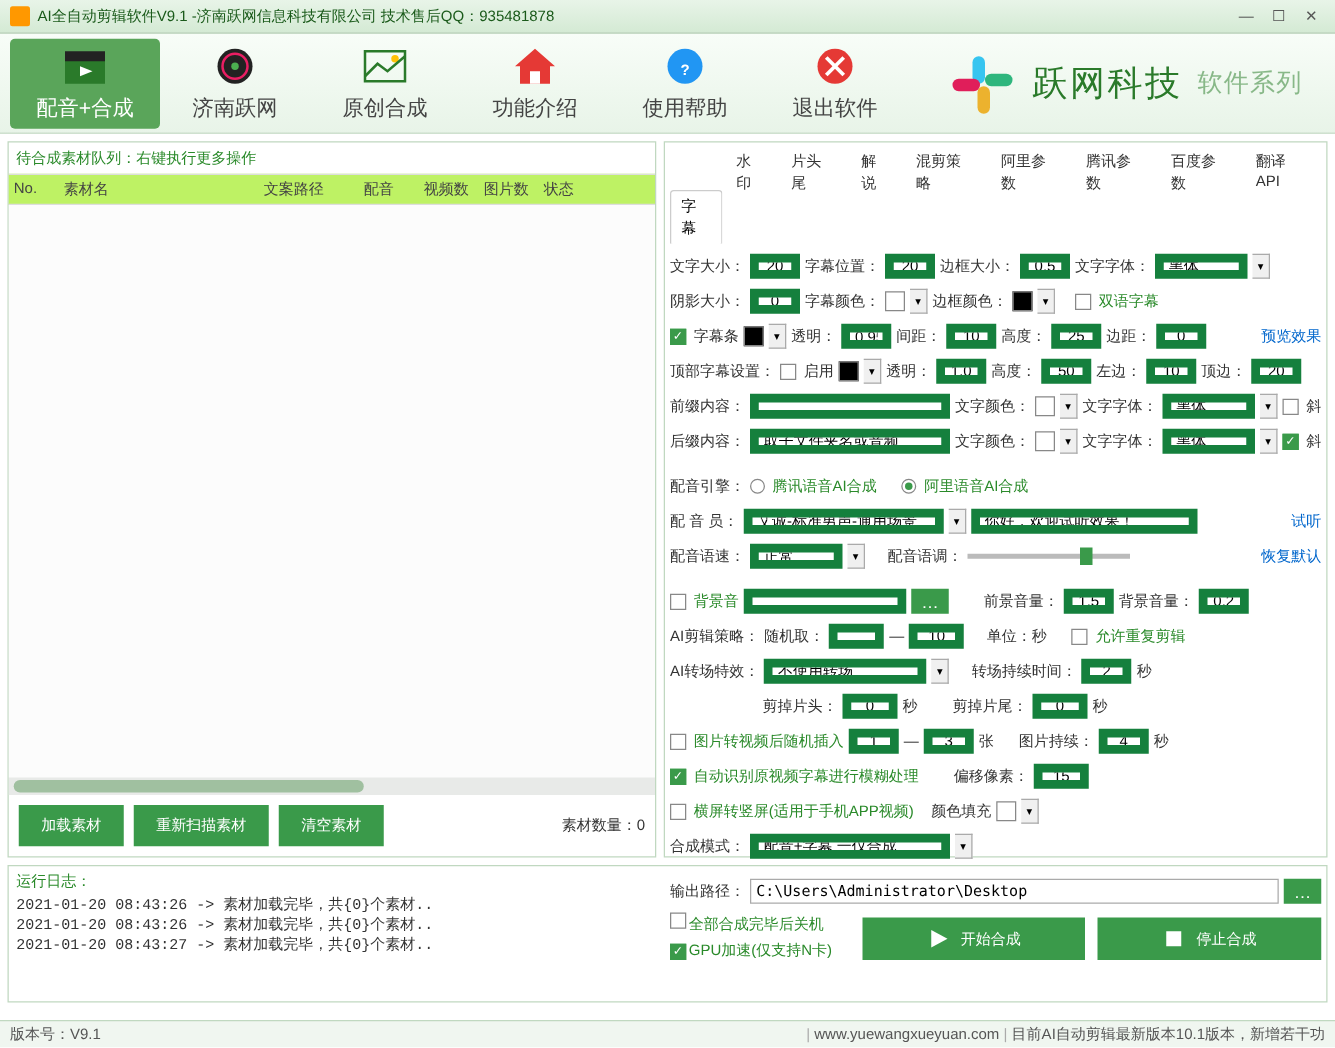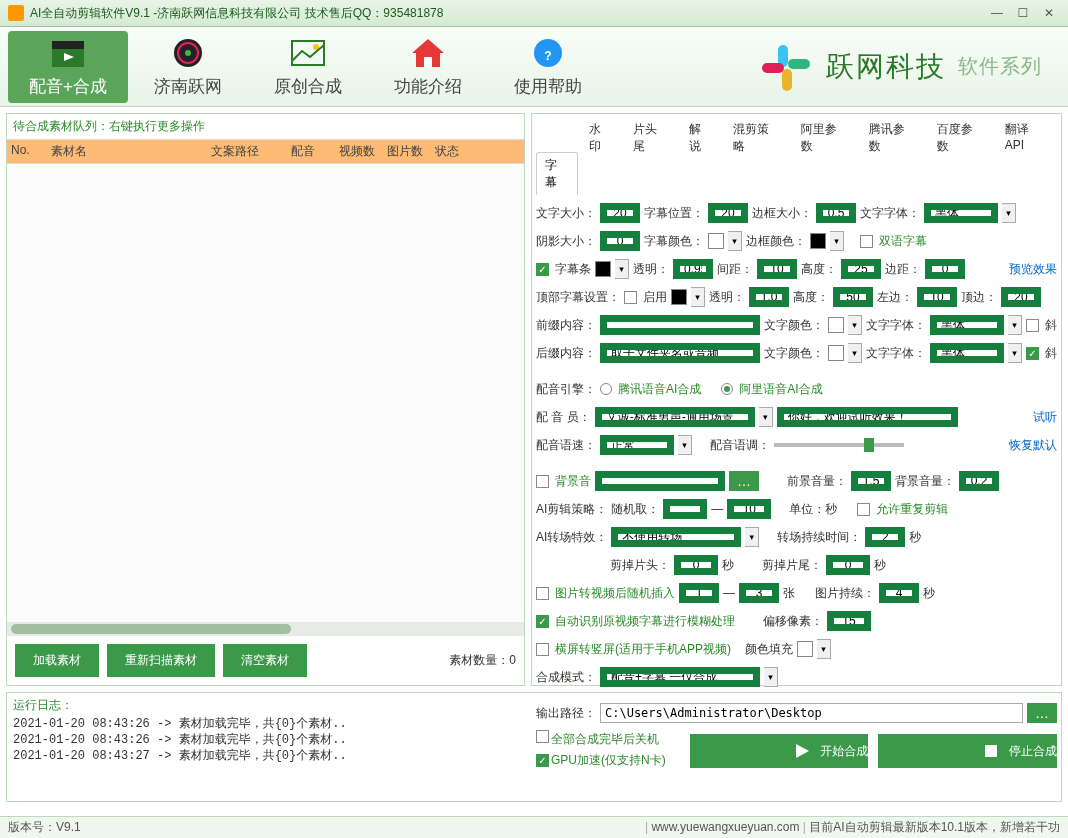--- a/index.html
+++ b/index.html
@@ -19,21 +19,21 @@
 .tool-btn.active .tlabel { color: #fff; }
 .brand-area { flex: 1; display: flex; align-items: center; justify-content: flex-end; gap: 12px; padding-right: 18px; }
 .brand-logo { width: 56px; height: 56px; position: relative; }
 .brand-logo span { position: absolute; width: 16px; height: 16px; border-radius: 3px; }
 .brand-text1 { font-size: 28px; color: #2a7a2a; letter-spacing: 2px; }
 .brand-text2 { font-size: 20px; color: #88b888; letter-spacing: 1px; }
 
 .main { display: flex; padding: 6px; gap: 6px; height: 585px; }
 .left-panel { width: 548px; display: flex; flex-direction: column; border: 1px solid #c0d8c0; }
 .left-header { color: #2a8a2a; padding: 4px 6px; }
-.table-head { display: flex; background: #fdba74; border-top: 1px solid #ddd; border-bottom: 1px solid #ddd; padding: 3px 4px; color: #444; }
+.table-head { display: flex; background: #bef264; border-top: 1px solid #ddd; border-bottom: 1px solid #ddd; padding: 3px 4px; color: #444; }
 .th1 { width: 40px; } .th2 { width: 160px; } .th3 { width: 80px; } .th4 { width: 48px; } .th5 { width: 48px; } .th6 { width: 48px; } .th7 { width: 48px; }
 .table-body { flex: 1; background: #fcfcfc; }
 .hscroll { height: 14px; background: #e8eae8; display: flex; align-items: center; }
 .hscroll .thumb { width: 280px; height: 10px; background: #a0c0a0; border-radius: 5px; margin-left: 4px; }
 .left-actions { display: flex; gap: 8px; padding: 8px; align-items: center; }
 .btn-green { background: #3a9a4a; color: #fff; border: none; padding: 8px 18px; cursor: pointer; }
 .mat-count { margin-left: auto; color: #333; }
 
 .right-panel { flex: 1; border: 1px solid #c0d8c0; display: flex; flex-direction: column; padding: 2px 4px 4px 4px; }
 .tabs { display: flex; gap: 2px; }
@@ -54,21 +54,21 @@
 .link-green { color: #2a8a2a; cursor: pointer; }
 .link-blue { color: #0066cc; cursor: pointer; }
 .divider { height: 1px; background: #dde8dd; margin: 4px 0; }
 .radio { width: 12px; height: 12px; border: 1px solid #888; border-radius: 50%; display: inline-flex; align-items: center; justify-content: center; margin-right: 2px; }
 .radio.on::after { content: ""; width: 6px; height: 6px; background: #3a9a4a; border-radius: 50%; }
 .slider { width: 130px; height: 4px; background: #bbb; position: relative; }
 .slider .sthumb { position: absolute; width: 10px; height: 14px; background: #3a9a4a; top: -5px; left: 90px; }
 .browse-btn { width: 30px; height: 20px; background: #3a9a4a; color: #fff; border: none; cursor: pointer; font-size: 14px; line-height: 14px; }
 .path-inp { flex: 1; border: 1px solid #aaa; height: 20px; padding: 0 4px; font-family: Consolas, monospace; }
 .big-action { display: flex; gap: 10px; margin-top: 4px; }
-.big-btn { flex: 1; height: 34px; background: #3a9a4a; color: #fff; border: none; display: flex; align-items: center; justify-content: flex-end; gap: 9px; font-size: 14px; }
+.big-btn { flex: 1; height: 34px; background: #3a9a4a; color: #fff; border: none; display: flex; align-items: center; justify-content: center; gap: 9px; font-size: 14px; }
 .big-btn .bicon { width: 18px; height: 18px; }
 
 .log-panel { margin: 0 6px 6px 6px; border: 1px solid #c0d8c0; height: 110px; padding: 4px 6px; display: flex; flex-direction: column; }
 .log-title { color: #2a8a2a; margin-bottom: 2px; }
 .log-body { font-family: Consolas, "Courier New", monospace; font-size: 12px; color: #333; line-height: 1.35; white-space: pre; }
 
 .statusbar { position: absolute; bottom: 0; left: 0; right: 0; height: 22px; background: #f0f6f0; border-top: 1px solid #c0d8c0; display: flex; align-items: center; padding: 0 8px; color: #555; gap: 24px; }
 .statusbar .sep { color: #aaa; }
 .statusbar .right { margin-left: auto; }
 
@@ -129,20 +129,30 @@
     <div class="tlabel">功能介绍</div>
   </div>
   <div class="tool-btn">
     <div class="ticon">
         <svg viewBox="0 0 40 36">
           <circle cx="20" cy="18" r="14" fill="#2196f3"></circle>
           <text x="20" y="25" text-anchor="middle" fill="#fff" font-size="20" font-weight="bold">?</text>
         </svg>
       </div>
     <div class="tlabel">使用帮助</div>
+  </div>
+  <div class="tool-btn">
+    <div class="ticon">
+        <svg viewBox="0 0 40 36">
+          <circle cx="20" cy="18" r="14" fill="#e53935"></circle>
+          <line x1="13" y1="11" x2="27" y2="25" stroke="#fff" stroke-width="3"></line>
+          <line x1="27" y1="11" x2="13" y2="25" stroke="#fff" stroke-width="3"></line>
+        </svg>
+      </div>
+    <div class="tlabel">退出软件</div>
   </div>
   <div class="brand-area">
     <div class="brand-logo">
       <span style="background:#36c5f0;top:6px;left:20px;width:10px;height:22px;border-radius:5px"></span>
       <span style="background:#2eb67d;top:20px;left:30px;width:22px;height:10px;border-radius:5px"></span>
       <span style="background:#ecb22e;top:30px;left:24px;width:10px;height:22px;border-radius:5px"></span>
       <span style="background:#e01e5a;top:24px;left:4px;width:22px;height:10px;border-radius:5px"></span>
     </div>
     <span class="brand-text1">跃网科技</span>
     <span class="brand-text2">软件系列</span>

